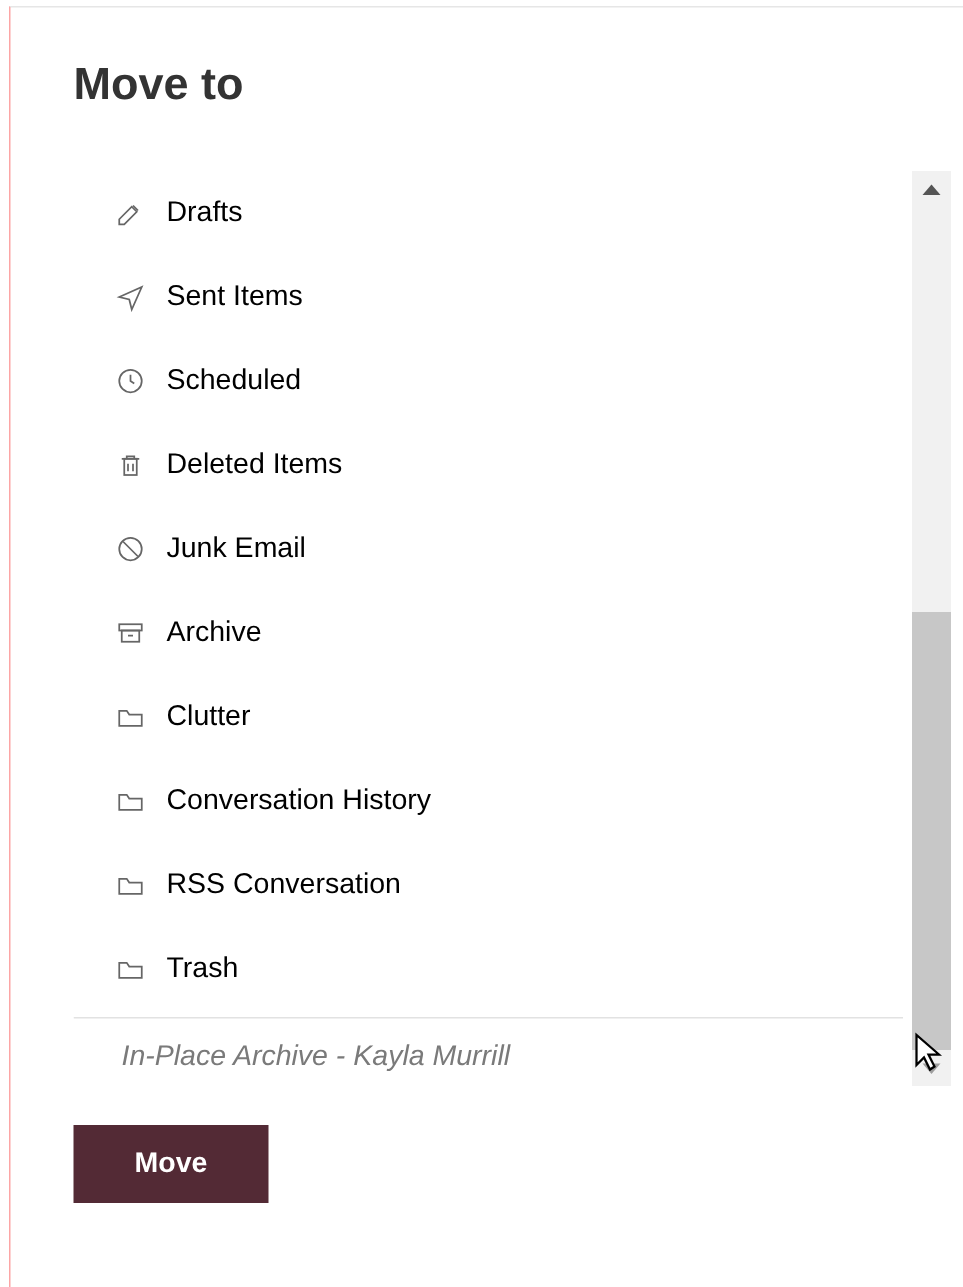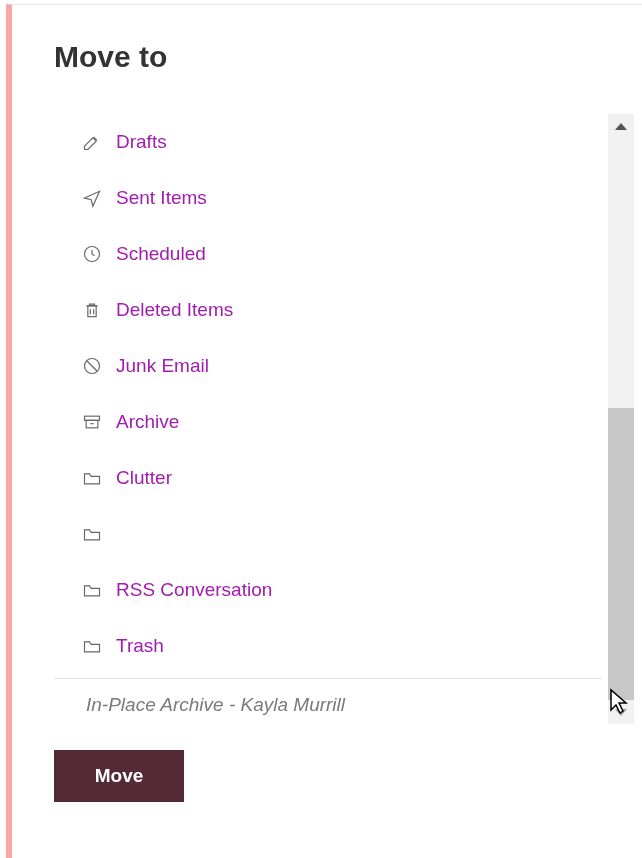--- a/index.html
+++ b/index.html
@@ -5,21 +5,21 @@
     * { box-sizing: border-box; margin: 0; padding: 0; }
     body {
       font-family: -apple-system, BlinkMacSystemFont, "Segoe UI", Arial, sans-serif;
       background: #fff;
       width: 642px;
       height: 858px;
       padding: 4px 0 0 6px;
       overflow: hidden;
     }
     .dialog {
-      border-left: 6px solid #fca5a5;
+      border-left: 1px solid #fca5a5;
       border-top: 1px solid #e6e6e6;
       padding: 35px 8px 30px 42px;
       width: 636px;
       height: 854px;
     }
     .title {
       font-size: 30px;
       font-weight: 600;
       color: #333;
       margin-bottom: 40px;
@@ -52,21 +52,21 @@
     }
     .folder-item .icon-wrap svg {
       width: 20px;
       height: 20px;
       stroke: #666;
       fill: none;
       stroke-width: 1.4;
     }
     .folder-label {
       font-size: 19px;
-      color: #a21caf;
+      color: #000000;
     }
     .divider {
       border-top: 1px solid #e2e2e2;
       margin-top: 4px;
       margin-left: -28px;
     }
     .section-item {
       height: 52px;
       display: flex;
       align-items: center;
@@ -222,20 +222,21 @@
         </span>
         <span class="folder-label">Clutter</span>
       </div>
 
       <div class="folder-item">
         <span class="icon-wrap">
           <svg viewBox="0 0 24 24">
               <path d="M3 7h6l2 3h10v9H3V7z"></path>
             </svg>
         </span>
+        <span class="folder-label">Conversation History</span>
       </div>
 
       <div class="folder-item">
         <span class="icon-wrap">
           <svg viewBox="0 0 24 24">
               <path d="M3 7h6l2 3h10v9H3V7z"></path>
             </svg>
         </span>
         <span class="folder-label">RSS Conversation</span>
       </div>

